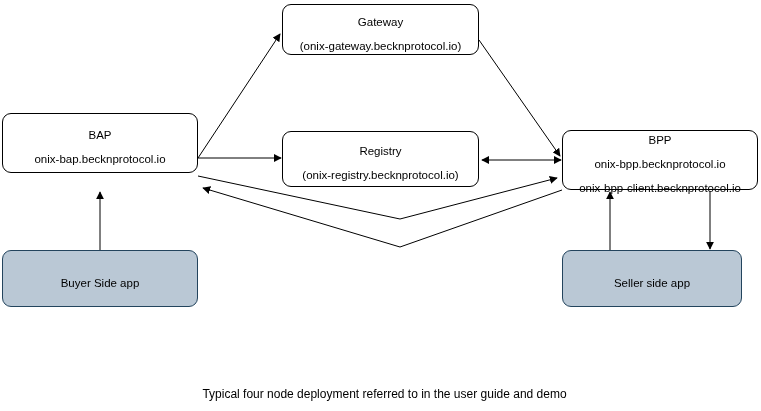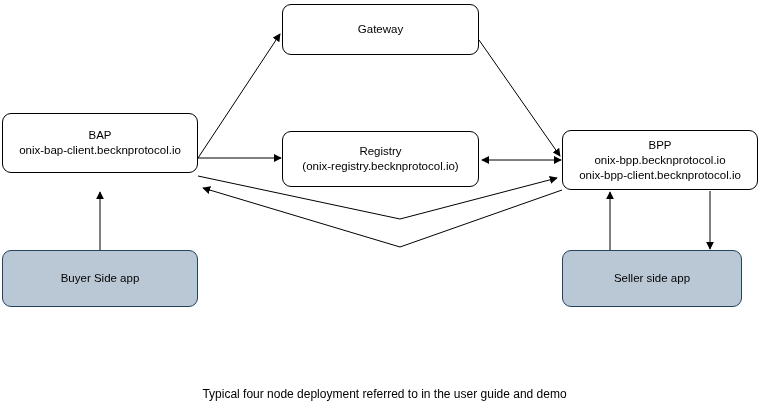--- a/index.html
+++ b/index.html
@@ -39,21 +39,21 @@
     border-radius: 9px;
     display: flex;
     flex-direction: column;
     justify-content: center;
     align-items: center;
     text-align: center;
     font-size: 11.5px;
     line-height: 15px;
     color: var(--text);
   }
-  .node .line { white-space: nowrap; }
+  .node .line { white-space: nowrap; margin-top: 9px; }
   .node.app {
     background: var(--app-fill);
     border-color: var(--app-stroke);
   }
   #node-gateway  { left: 282px; top: 4px;   width: 197px; height: 51px; }
   #node-bap      { left: 2px;   top: 113px; width: 196px; height: 60px; }
   #node-registry { left: 282px; top: 131px; width: 197px; height: 56px; }
   #node-bpp      { left: 562px; top: 130px; width: 196px; height: 60px; }
   #node-buyer    { left: 2px;   top: 250px; width: 196px; height: 57px; }
   #node-seller   { left: 562px; top: 250px; width: 180px; height: 57px; text-align: center; }
@@ -83,25 +83,26 @@
     <polyline class="edge" points="482,160 561,160" marker-start="url(#arrow)" marker-end="url(#arrow)"></polyline>
     <polyline class="edge" points="198,176 400,219 557,178" marker-end="url(#arrow)"></polyline>
     <polyline class="edge" points="562,190 400,247 203,188" marker-end="url(#arrow)"></polyline>
     <polyline class="edge" points="100,250 100,192" marker-end="url(#arrow)"></polyline>
     <polyline class="edge" points="610,250 610,192" marker-end="url(#arrow)"></polyline>
     <polyline class="edge" points="710,191 710,249" marker-end="url(#arrow)"></polyline>
   </svg>
 
   <div class="node" id="node-gateway">
     <div class="line">Gateway</div>
+    <div class="line">(onix-gateway.becknprotocol.io)</div>
   </div>
 
   <div class="node" id="node-bap">
     <div class="line">BAP</div>
-    <div class="line">onix-bap-client.becknprotocol.io</div>
+    <div class="line">onix-bap.becknprotocol.io</div>
   </div>
 
   <div class="node" id="node-registry">
     <div class="line">Registry</div>
     <div class="line">(onix-registry.becknprotocol.io)</div>
   </div>
 
   <div class="node" id="node-bpp">
     <div class="line">BPP</div>
     <div class="line">onix-bpp.becknprotocol.io</div>

